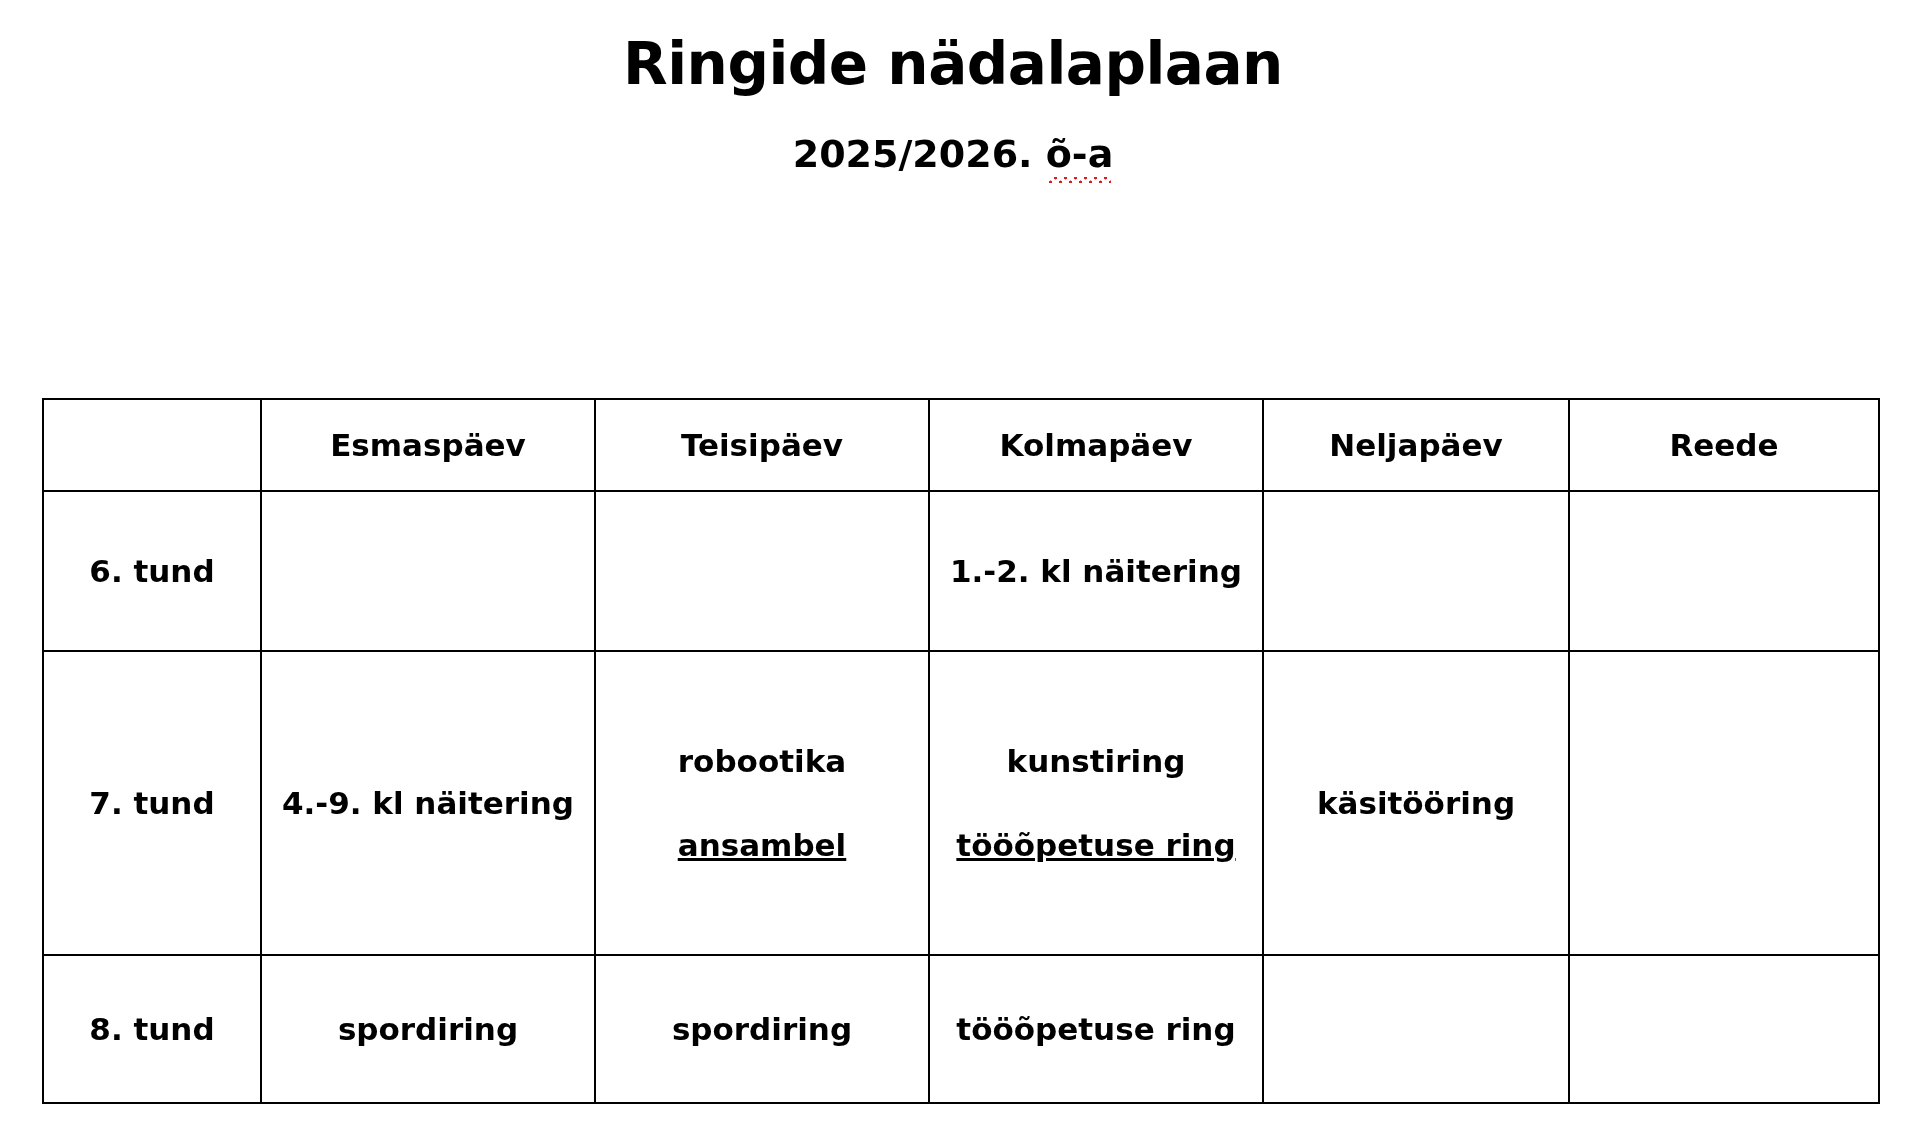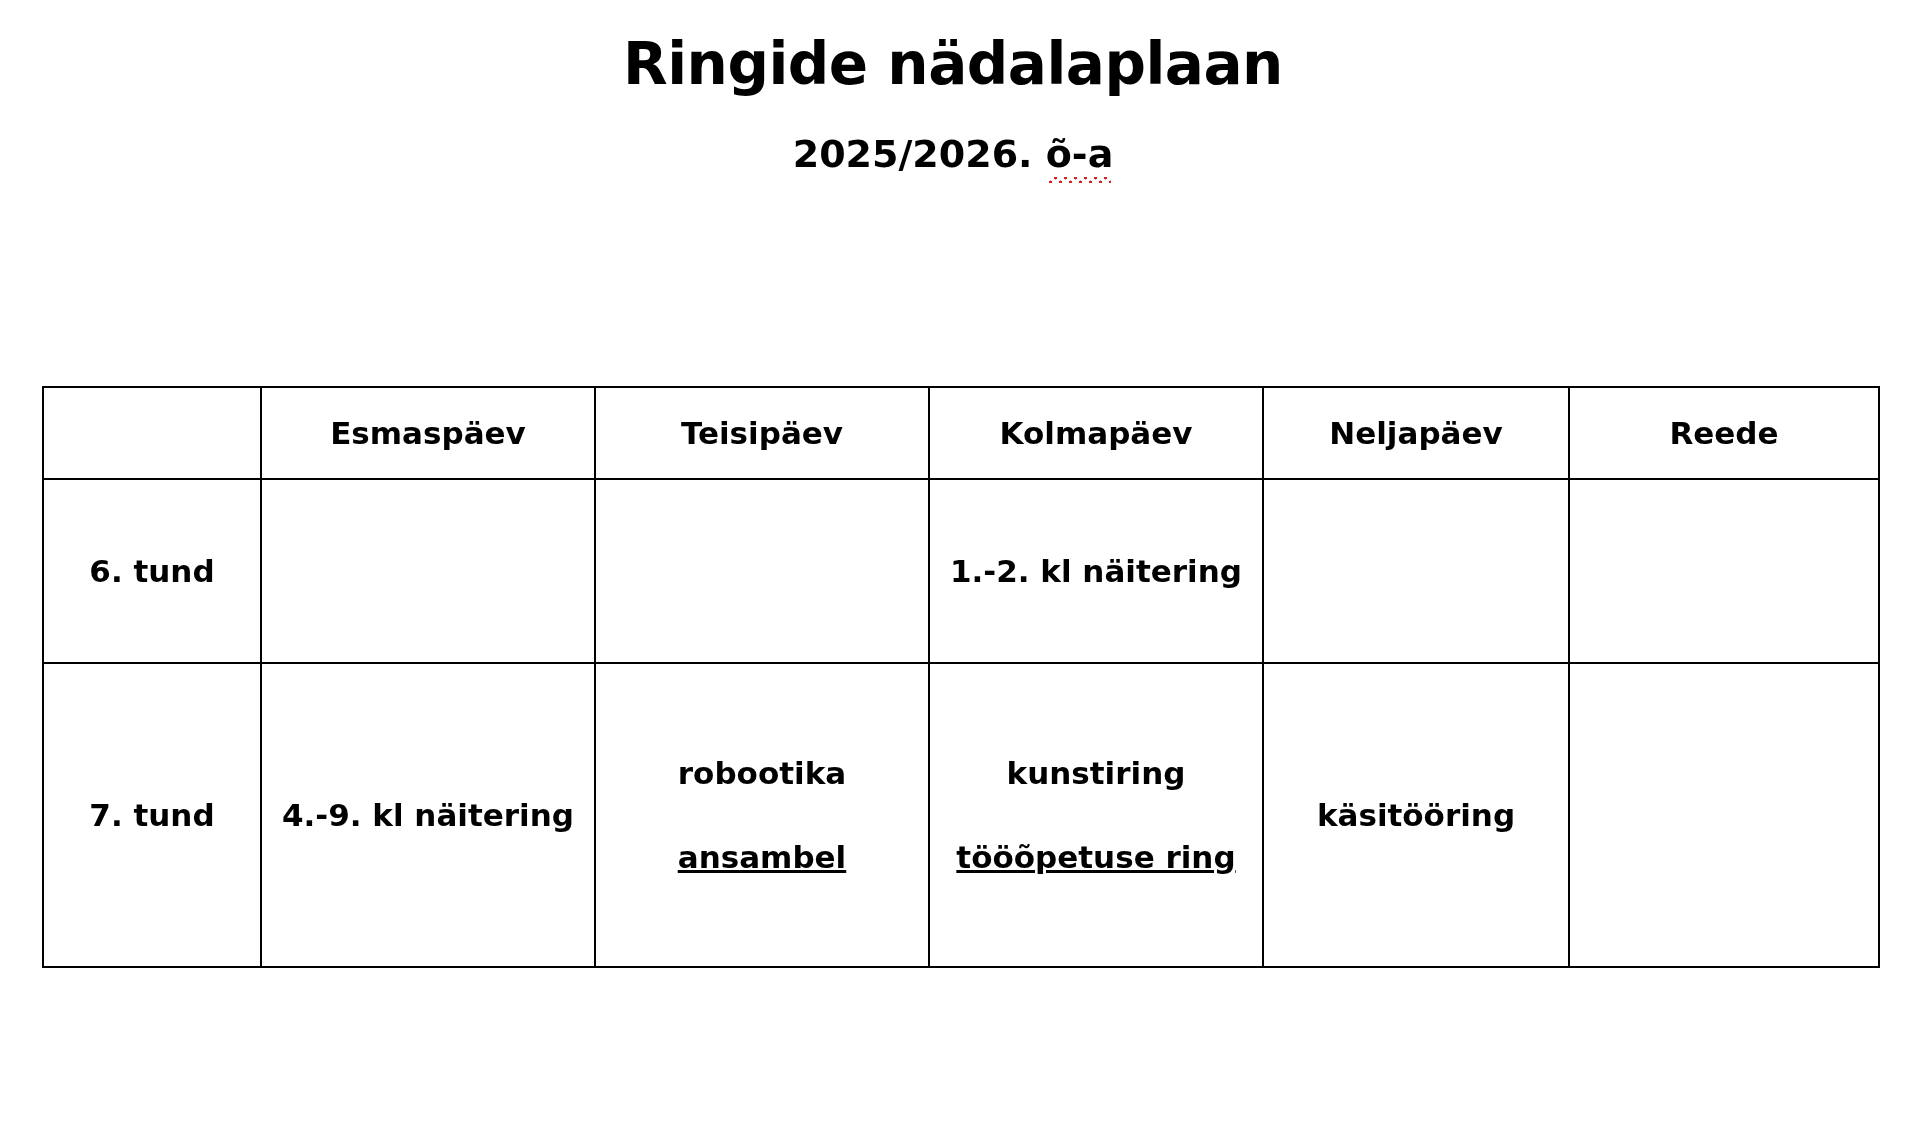--- a/index.html
+++ b/index.html
@@ -53,21 +53,21 @@
     height: 6px;
     background-image:
       radial-gradient(circle at 2.5px 5px, #d82020 1.4px, transparent 1.6px),
       radial-gradient(circle at 7.5px 1px, #d82020 1.4px, transparent 1.6px);
     background-size: 10px 6px;
     background-repeat: repeat-x;
   }
   .table-wrap {
     position: absolute;
     left: 42px;
-    top: 356px;
+    top: 368px;
     width: 1830px;
   }
   table.schedule {
     border-collapse: collapse;
     table-layout: fixed;
     width: 1830px;
   }
   table.schedule td, table.schedule th {
     border: 2px solid #000000;
     vertical-align: middle;
@@ -82,21 +82,21 @@
   col.c-day4 { width: 306px; }
   col.c-day5 { width: 310px; }
 
   thead th {
     height: 92px;
     font-size: 31px;
   }
   tbody td {
     height: 0;
   }
-  tr.r6 td { height: 184px; }
+  tr.r6 td { height: 160px; }
   tr.r7 td { height: 304px; }
   tr.r8 td { height: 148px; }
 
   .hour-cell {
     font-size: 32px;
   }
   .cell-lines {
     display: flex;
     flex-direction: column;
     justify-content: center;
@@ -197,17 +197,45 @@
               <div class="line">käsitööring</div>
             </div>
           </td>
           <td>
             <div class="cell-lines">
               <div class="line"></div>
             </div>
           </td>
         </tr>
 
+        <tr class="r8">
+          <td class="hour-cell">8. tund</td>
+          <td>
+            <div class="cell-lines">
+              <div class="line">spordiring</div>
+            </div>
+          </td>
+          <td>
+            <div class="cell-lines">
+              <div class="line">spordiring</div>
+            </div>
+          </td>
+          <td>
+            <div class="cell-lines">
+              <div class="line">tööõpetuse ring</div>
+            </div>
+          </td>
+          <td>
+            <div class="cell-lines">
+              <div class="line"></div>
+            </div>
+          </td>
+          <td>
+            <div class="cell-lines">
+              <div class="line"></div>
+            </div>
+          </td>
+        </tr>
       </tbody>
     </table>
   </div>
 
 </div>
 
 </body></html>

